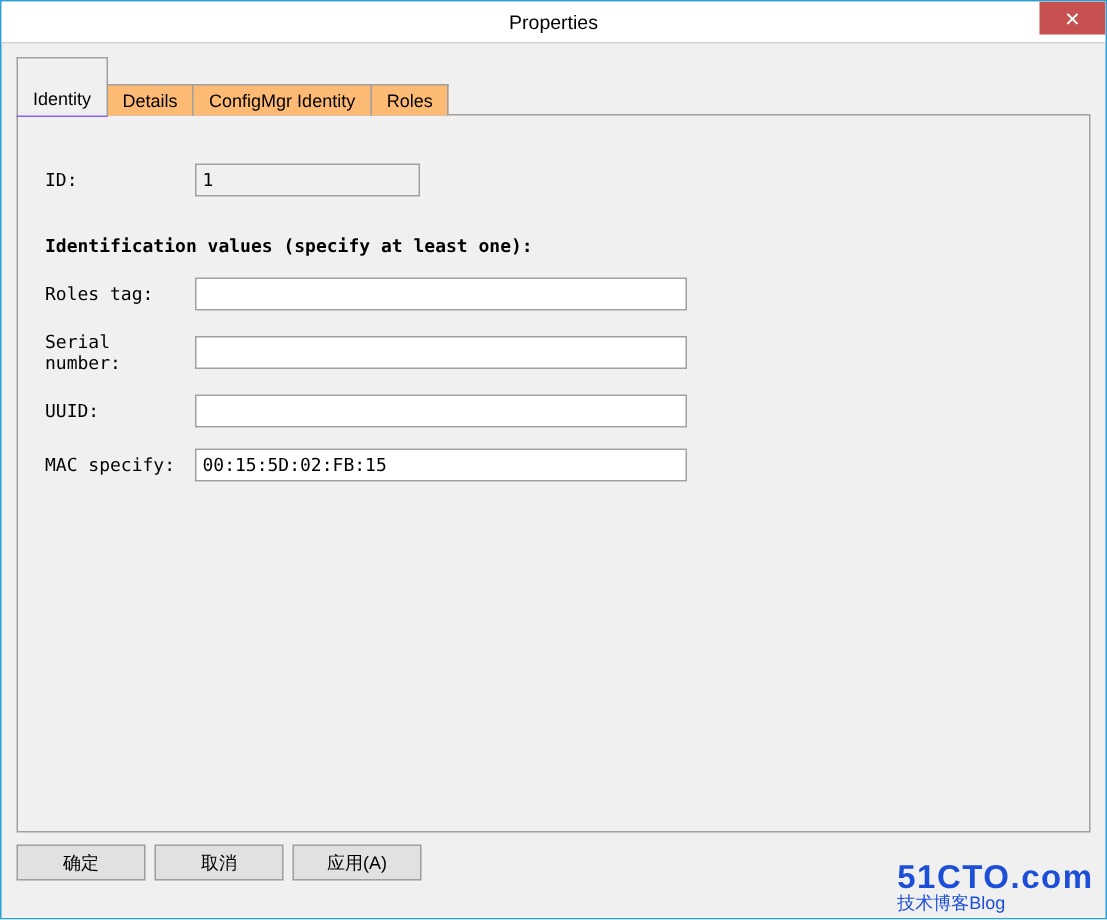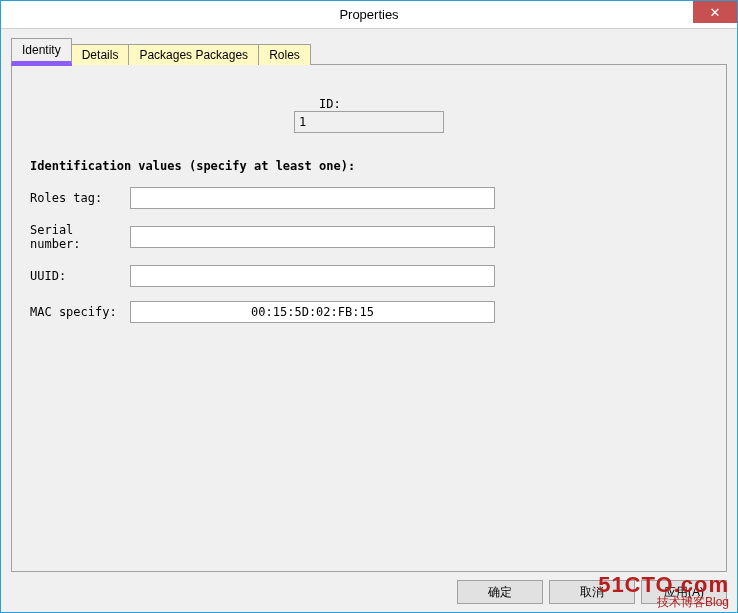--- a/index.html
+++ b/index.html
@@ -56,52 +56,52 @@
   .tabstrip {
     display: flex;
     align-items: flex-end;
     position: relative;
     z-index: 2;
   }
   .tab {
     border: 1px solid #a0a0a0;
     border-bottom: none;
     padding: 3px 10px 3px 10px;
-    background: #fef9c3;
+    background: #fdba74;
     margin-right: -1px;
     font-size: 12px;
     color: #000;
     cursor: pointer;
     position: relative;
   }
   .tab.active {
     background: #f0f0f0;
-    border-bottom: 5px solid #8b5cf6;
+    border-bottom: 1px solid #8b5cf6;
     margin-bottom: -1px;
-    padding-top: 4px;
+    padding-top: 20px;
     padding-bottom: 4px;
     z-index: 3;
   }
   .tab-panel {
     border: 1px solid #a0a0a0;
     flex: 1;
     background: #f0f0f0;
     position: relative;
     padding: 32px 18px 18px 18px;
     z-index: 1;
     margin-top: -1px;
   }
   .form-row {
     display: flex;
     align-items: center;
     margin-bottom: 14px;
     font-family: "SimSun", "宋体", monospace;
     font-size: 12px;
   }
-  .form-row.top { margin-bottom: 26px; flex-direction: column; }
+  .form-row.top { margin-bottom: 26px; }
   .label {
     width: 100px;
     flex-shrink: 0;
     font-family: "SimSun", "宋体", monospace;
   }
   .textbox {
     border: 1px solid #a0a0a0;
     background: #fff;
     height: 22px;
     padding: 2px 4px;
@@ -120,46 +120,46 @@
   .optional-hint {
     margin-left: 14px;
     font-family: "SimSun", "宋体", monospace;
   }
   .section-text {
     font-family: "SimSun", "宋体", monospace;
     font-size: 12px;
     margin-bottom: 14px;
     font-weight: bold;
   }
-  .ident-box { width: 365px; text-align: center; }
+  .ident-box { width: 328px; }
   .button-row {
     display: flex;
-    justify-content: flex-end;
+    justify-content: flex-start;
     gap: 6px;
-    padding: 8px 0 8px 0;
+    padding: 8px 0 25px 0;
   }
   .btn {
     width: 86px;
     height: 24px;
     border: 1px solid #a0a0a0;
     background: #e1e1e1;
     font-size: 12px;
     font-family: "Microsoft YaHei", "SimSun", sans-serif;
     cursor: pointer;
     display: flex;
     align-items: center;
     justify-content: center;
   }
   .watermark {
     position: absolute;
     right: 8px;
     bottom: 4px;
     font-family: Arial, sans-serif;
-    color: #b91c1c;
-    text-align: right;
+    color: #1d4ed8;
+    text-align: left;
     pointer-events: none;
     line-height: 1.0;
   }
   .watermark .big {
     font-size: 22px;
     font-weight: bold;
     letter-spacing: 1px;
   }
   .watermark .small {
     font-size: 12px;
@@ -175,21 +175,21 @@
     <div class="close-btn">
       <span>✕</span>
     </div>
   </div>
 
   <div class="client-area">
 
     <div class="tabstrip">
       <div class="tab active">Identity</div>
       <div class="tab">Details</div>
-      <div class="tab">Packages Packages</div>
+      <div class="tab">ConfigMgr Identity</div>
       <div class="tab">Roles</div>
     </div>
 
     <div class="tab-panel">
 
       <div class="form-row top">
         <span class="label">ID:</span>
         <input type="text" class="textbox readonly id-box" readonly="" value="1" style="">
       </div>
 

